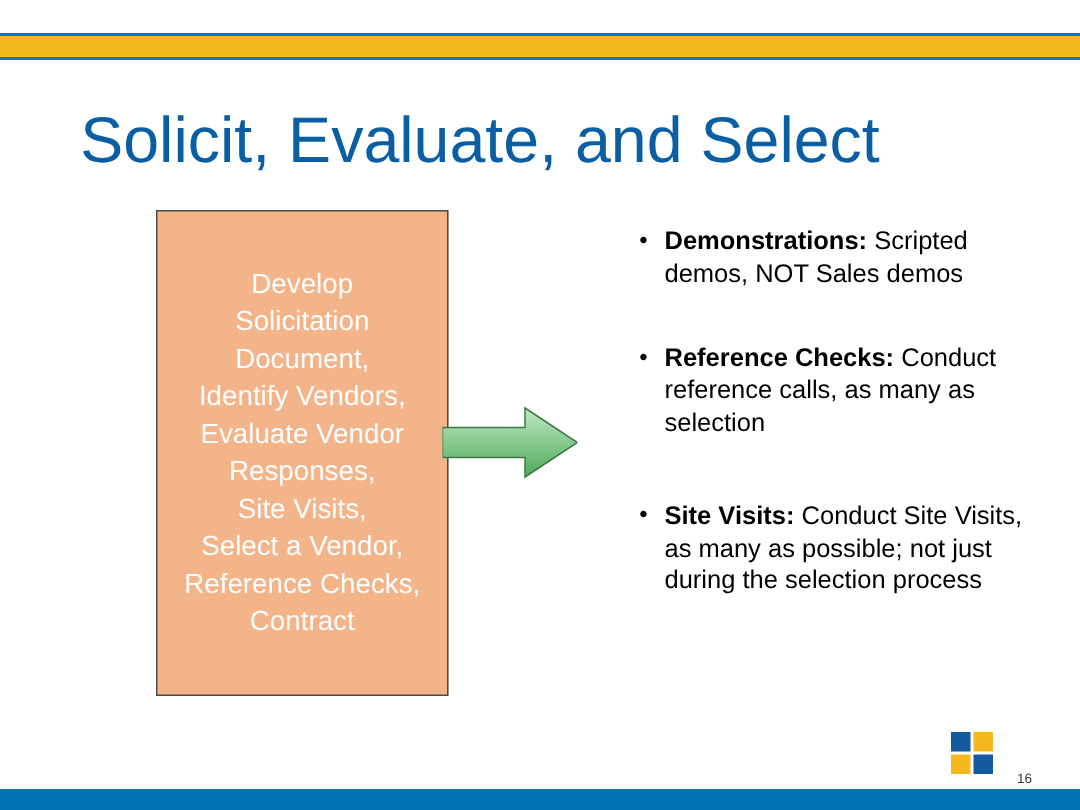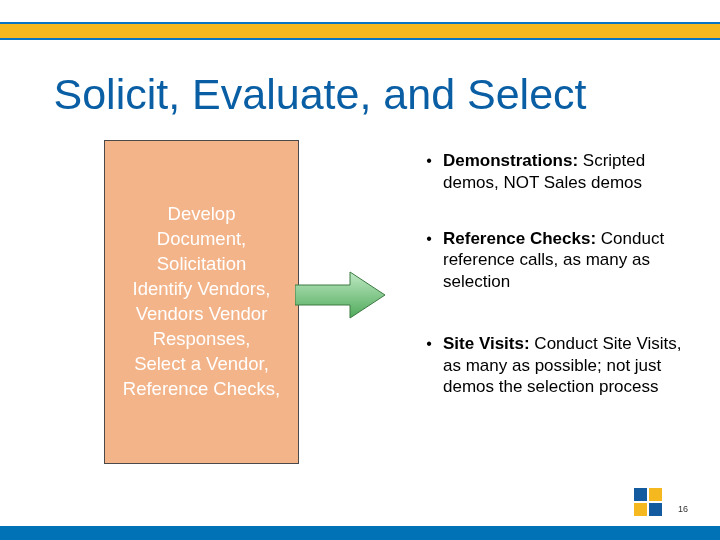--- a/index.html
+++ b/index.html
@@ -16,40 +16,42 @@
   .bullet:nth-child(2) { margin-bottom: 40px; }
   .bullet-dot { width: 28px; flex: 0 0 28px; text-align: center; font-size: 16px; padding-top: 1px; }
   .bullet-body { flex: 1; }
   .bullet-head { font-weight: 700; }
   .bullet-text { font-weight: 400; }
   .logo { position: absolute; bottom: 24px; right: 58px; width: 28px; height: 28px; }
   .logo .tl { position: absolute; top: 0; left: 0; width: 13px; height: 13px; background: #145a9e; }
   .logo .tr { position: absolute; top: 0; right: 0; width: 13px; height: 13px; background: #f5b91f; }
   .logo .bl { position: absolute; bottom: 0; left: 0; width: 13px; height: 13px; background: #f5b91f; }
   .logo .br { position: absolute; bottom: 0; right: 0; width: 13px; height: 13px; background: #145a9e; }
-  .page-num { position: absolute; bottom: 26px; right: 32px; font-size: 9px; color: #333; }
+  .page-num { position: absolute; bottom: 16px; right: 32px; font-size: 9px; color: #333; }
   .bottom-bar { position: absolute; bottom: 0; left: 0; width: 720px; height: 14px; background: #0272b7; }
 </style>
 </head>
 <body>
 
 <div class="slide">
   <div class="top-bar"></div>
 
   <div class="title">Solicit, Evaluate, and Select</div>
 
   <div class="process-box">
     <span>Develop</span>
+    <span>Solicitation</span>
     <span>Document,</span>
-    <span>Solicitation</span>
     <span>Identify Vendors,</span>
-    <span>Vendors Vendor</span>
+    <span>Evaluate Vendor</span>
     <span>Responses,</span>
+    <span>Site Visits,</span>
     <span>Select a Vendor,</span>
     <span>Reference Checks,</span>
+    <span>Contract</span>
   </div>
 
   <div class="arrow">
     <svg viewBox="0 0 90 50">
       <defs>
         <linearGradient id="g" x1="0" y1="0" x2="0" y2="1">
           <stop offset="0" stop-color="#bfe9c4"></stop>
           <stop offset="1" stop-color="#4faa5a"></stop>
         </linearGradient>
       </defs>
@@ -72,21 +74,21 @@
         <span class="bullet-head">Reference Checks:</span>
         <span class="bullet-text"> </span>
         <span class="bullet-text">Conduct reference calls, as many as selection</span>
       </div>
     </div>
     <div class="bullet">
       <div class="bullet-dot">•</div>
       <div class="bullet-body">
         <span class="bullet-head">Site Visits:</span>
         <span class="bullet-text"> </span>
-        <span class="bullet-text">Conduct Site Visits, as many as possible; not just demos the selection process</span>
+        <span class="bullet-text">Conduct Site Visits, as many as possible; not just during the selection process</span>
       </div>
     </div>
   </div>
 
   <div class="logo">
     <div class="tl"></div>
       <div class="tr"></div>
       <div class="bl"></div>
       <div class="br"></div>
   </div>

